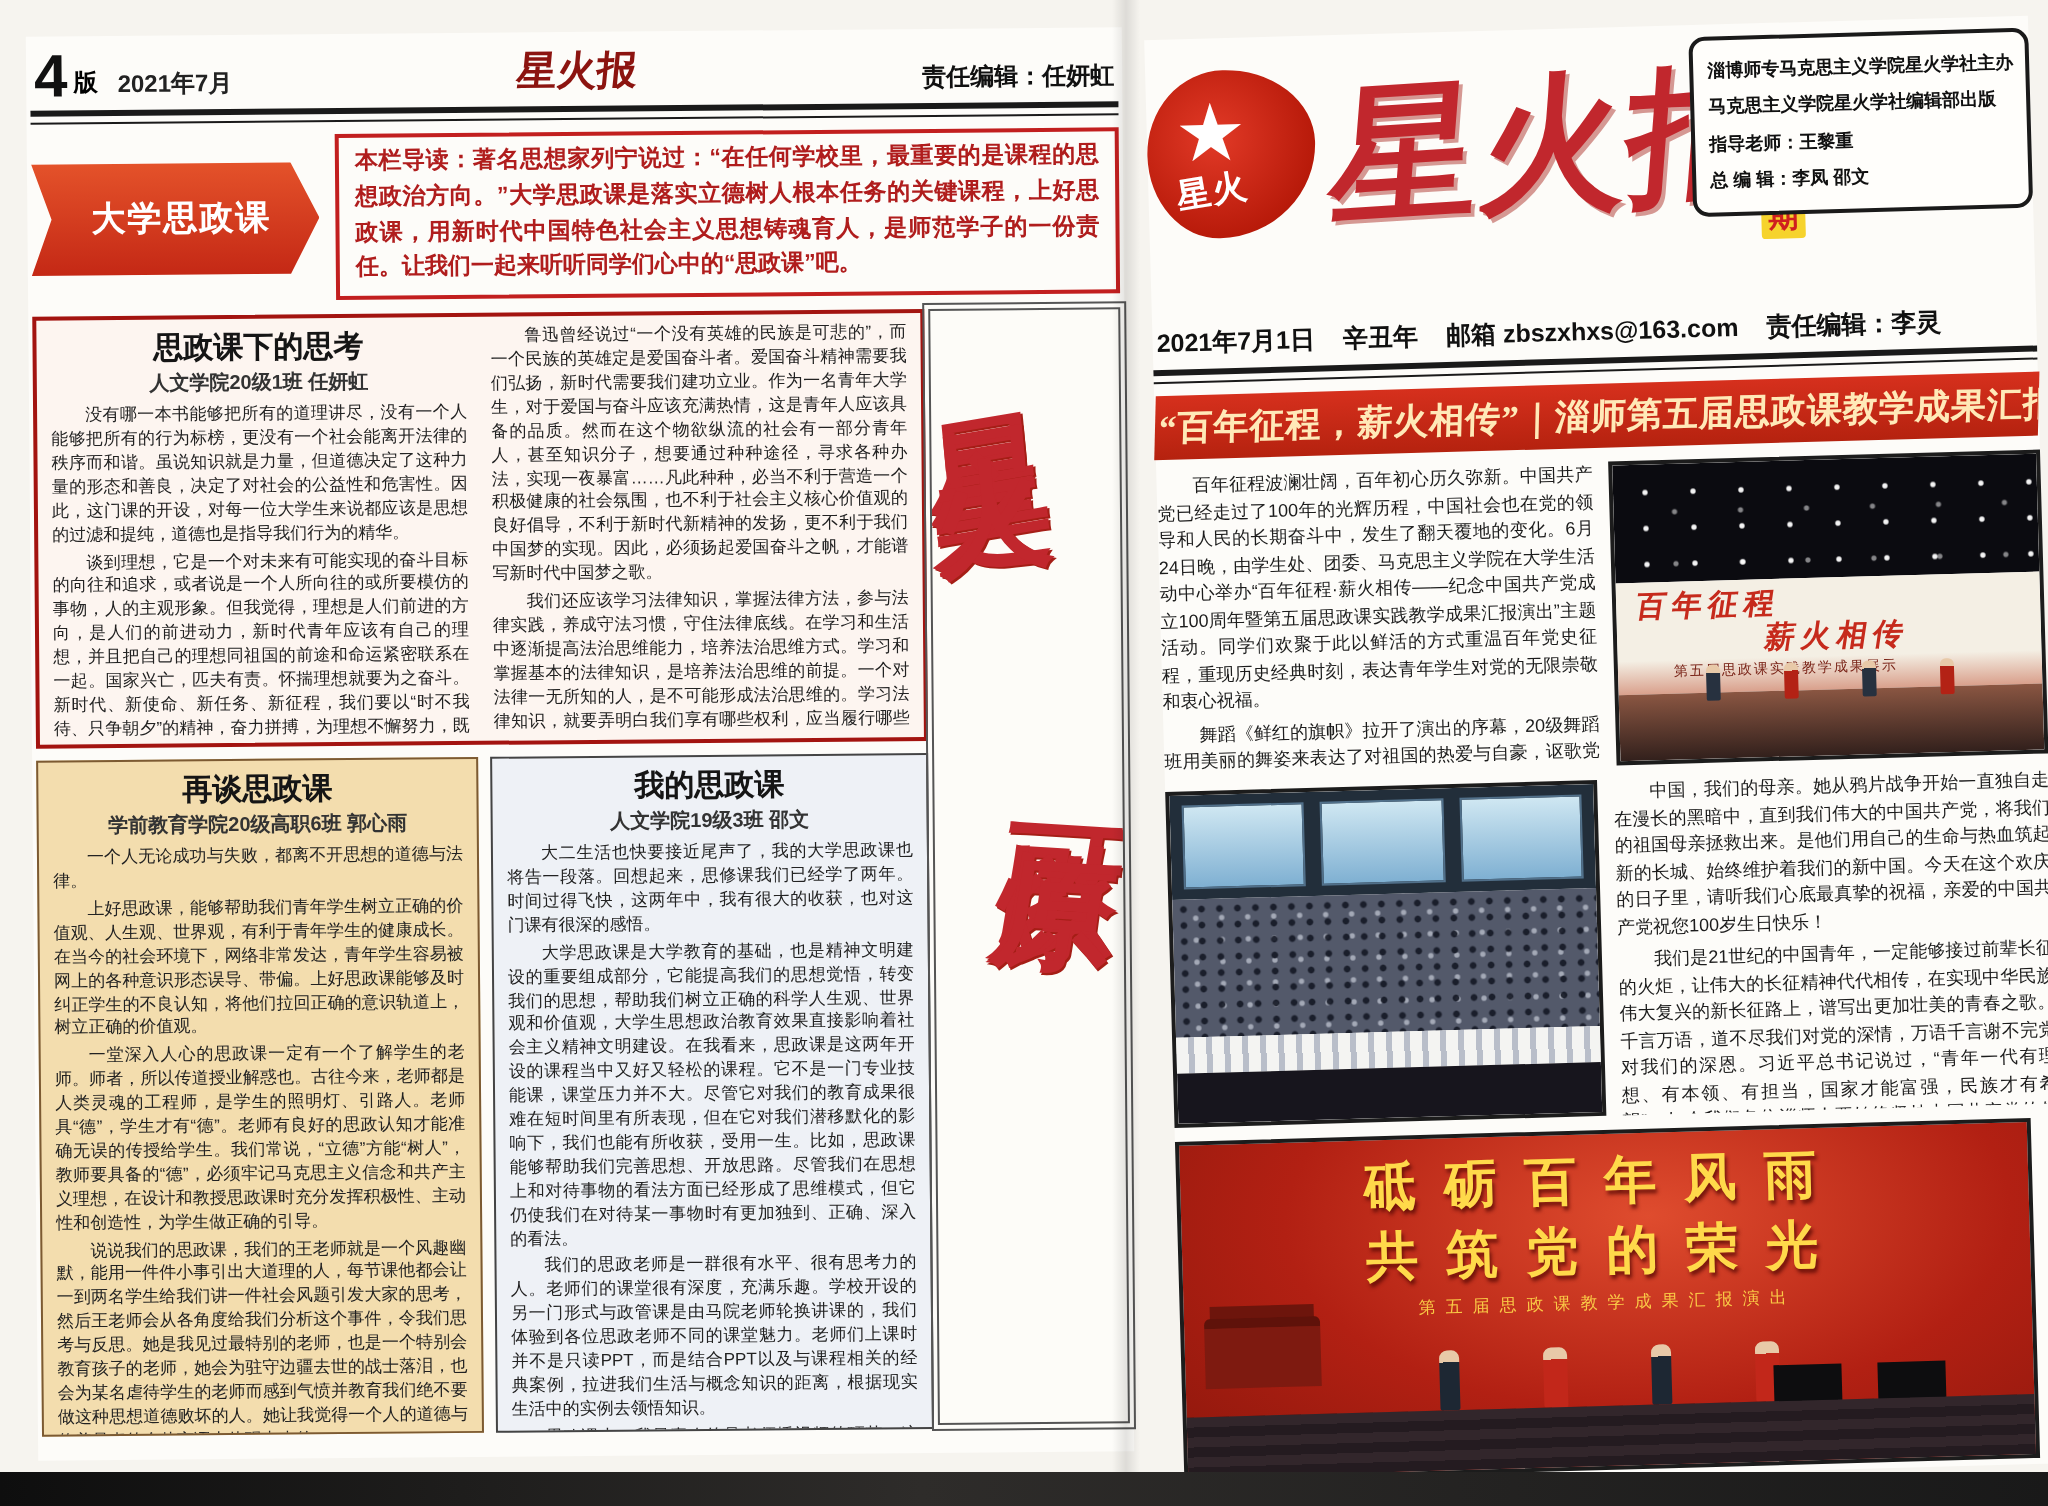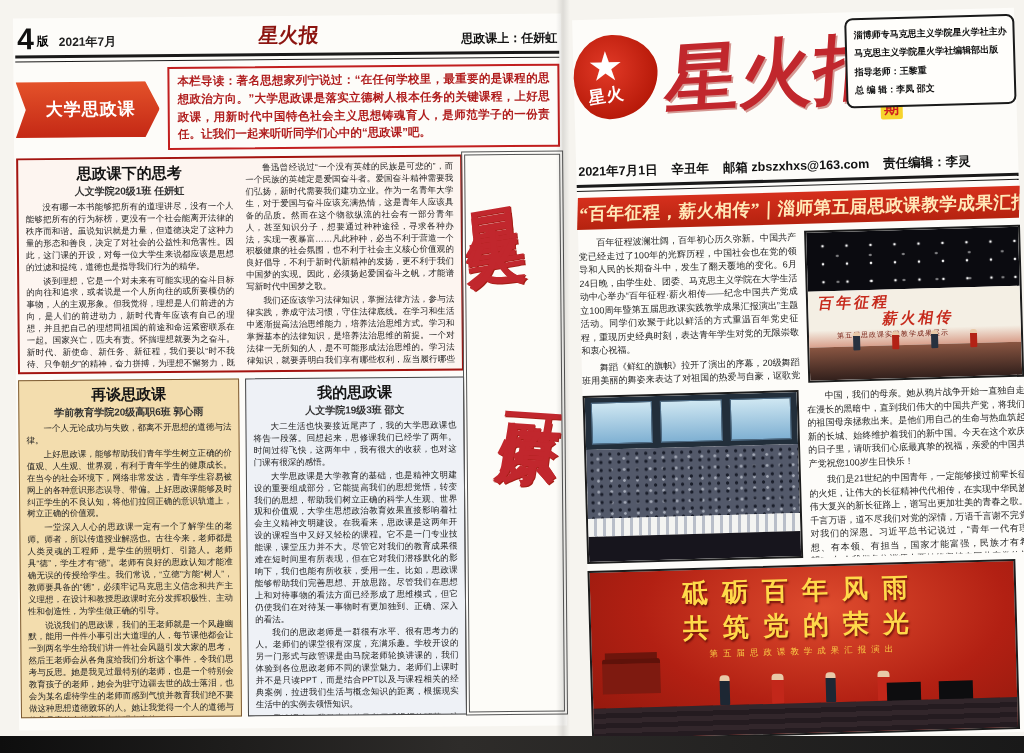--- a/index.html
+++ b/index.html
@@ -90,21 +90,21 @@
 <body>
 
 <div class="spread">
 
   <div class="page-left">
     <div class="lp-header">
       <span class="lp-pagenum">4</span>
       <span class="lp-pageword">版</span>
       <span class="lp-date">2021年7月</span>
       <span class="lp-paper">星火报</span>
-      <span class="lp-editor">思政课上：任妍虹</span>
+      <span class="lp-editor">责任编辑：任妍虹</span>
     </div>
     <div class="double-rule"></div>
 
     <div class="lp-banner">
       <div class="ribbon">大学思政课</div>
       <div class="intro-box">本栏导读：著名思想家列宁说过：“在任何学校里，最重要的是课程的思想政治方向。”大学思政课是落实立德树人根本任务的关键课程，上好思政课，用新时代中国特色社会主义思想铸魂育人，是师范学子的一份责任。让我们一起来听听同学们心中的“思政课”吧。</div>
     </div>
 
     <div class="lp-articles">
 

